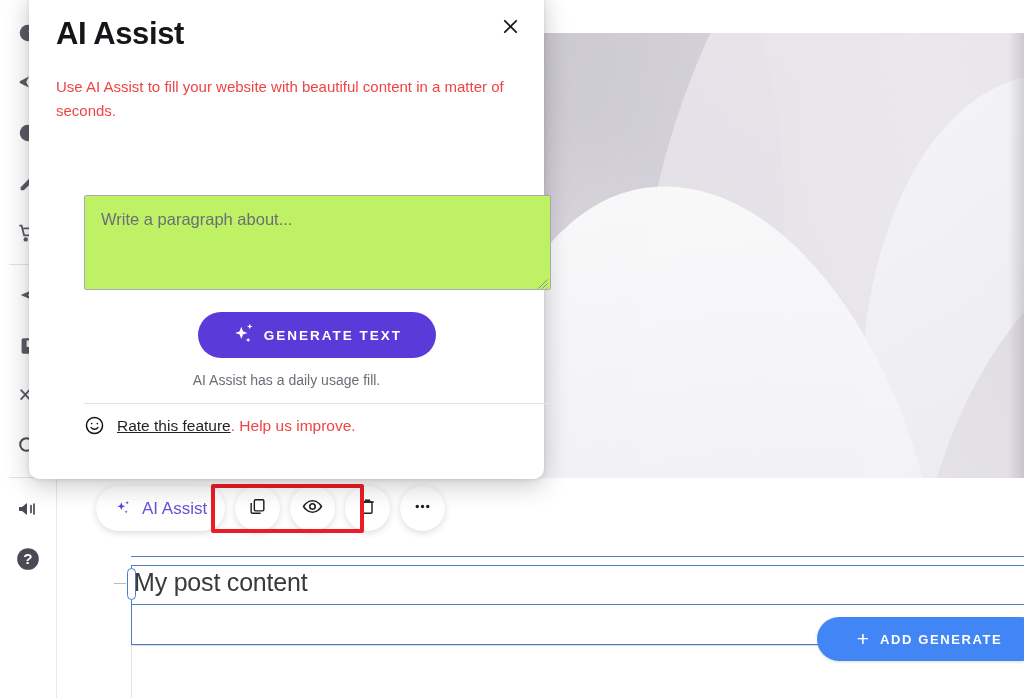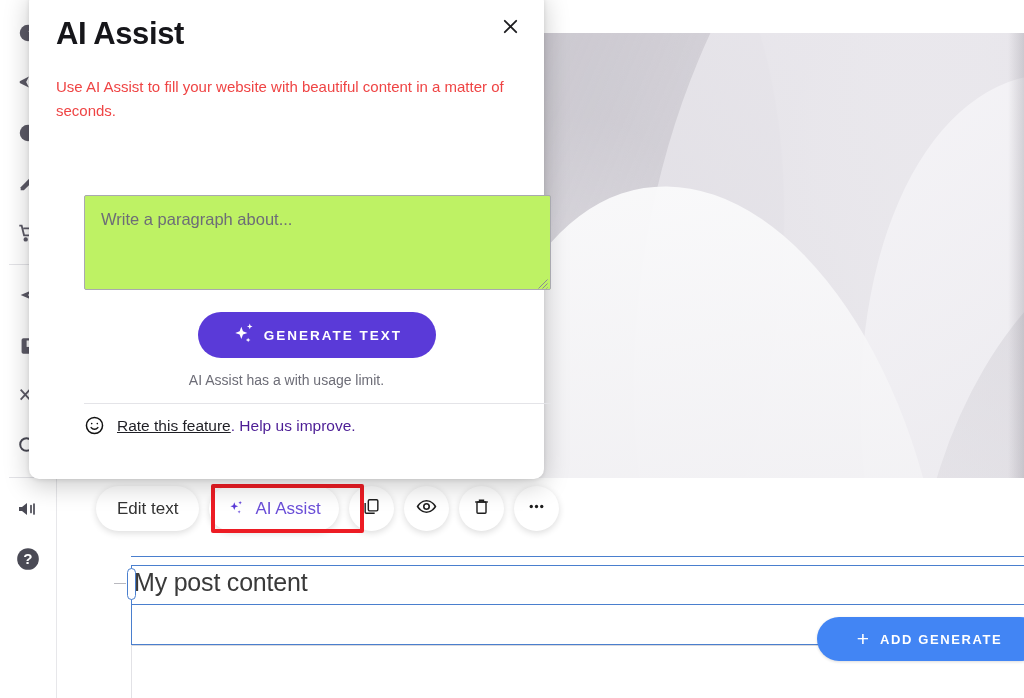--- a/index.html
+++ b/index.html
@@ -210,21 +210,21 @@
   }
   .dlg-foot {
     position: absolute; left: 55px; top: 423px;
     display: flex; align-items: center; gap: 12px;
     font-size: 15.5px; color: #5d5d67;
   }
   .dlg-foot .smiley { color:#111; display:flex; }
   .dlg-foot .rate-link {
     color: #1f1f25; text-decoration: underline; cursor: pointer; text-align: right;
   }
-  .dlg-foot .rate-rest { color: #4c1d95; }
+  .dlg-foot .rate-rest { color: #ef4444; }
 </style>
 </head>
 <body>
 
 <div id="root">
 
   <div class="canvas">
     <div class="hero">
       <div class="swoosh s1"></div>
       <div class="swoosh s3"></div>
@@ -243,23 +243,20 @@
     <div class="page-divider"></div>
     <div class="v-guide"></div>
 
     <div class="add-section">
       <span class="plus">+</span>
       <span>ADD GENERATE</span>
     </div>
   </div>
 
   <div class="toolbar">
-    <div class="pill">
-      <span>Edit text</span>
-    </div>
 
     <div class="pill ai">
       <span class="sparkle">
         <svg width="19" height="19" viewBox="0 0 24 24" fill="#5a3ad8" aria-hidden="true">
           <path d="M9.2 4.2l1.35 3.55L14.1 9.1l-3.55 1.35L9.2 14l-1.35-3.55L4.3 9.1l3.55-1.35z"></path>
           <path d="M16.6 2.6l.62 1.62 1.62.62-1.62.62-.62 1.62-.62-1.62-1.62-.62 1.62-.62z"></path>
           <path d="M15.3 14.2l.55 1.45 1.45.55-1.45.55-.55 1.45-.55-1.45-1.45-.55 1.45-.55z"></path>
         </svg>
       </span>
       <span>AI Assist</span>
@@ -436,21 +433,21 @@
       <span>
         <svg width="26" height="26" viewBox="0 0 24 24" fill="#ffffff" aria-hidden="true">
           <path d="M8.6 5.4l1.55 4.05 4.05 1.55-4.05 1.55L8.6 16.6l-1.55-4.05L3 11l4.05-1.55z"></path>
           <path d="M16.4 2.4l.72 1.88 1.88.72-1.88.72-.72 1.88-.72-1.88-1.88-.72 1.88-.72z"></path>
           <path d="M14.9 15.4l.6 1.55 1.55.6-1.55.6-.6 1.55-.6-1.55-1.55-.6 1.55-.6z"></path>
         </svg>
       </span>
       <span>GENERATE TEXT</span>
     </button>
 
-    <div class="dlg-note">AI Assist has a with usage limit.</div>
+    <div class="dlg-note">AI Assist has a daily usage fill.</div>
 
     <div class="dlg-hr"></div>
 
     <div class="dlg-foot">
       <span class="smiley">
         <svg width="21" height="21" viewBox="0 0 24 24" fill="none" stroke="#111" stroke-width="1.7">
           <circle cx="12" cy="12" r="9.2"></circle>
           <circle cx="8.8" cy="9.8" r=".95" fill="#111" stroke="none"></circle>
           <circle cx="15.2" cy="9.8" r=".95" fill="#111" stroke="none"></circle>
           <path d="M8.2 14.4c1 1.3 2.3 1.95 3.8 1.95s2.8-.65 3.8-1.95" stroke-linecap="round"></path>

